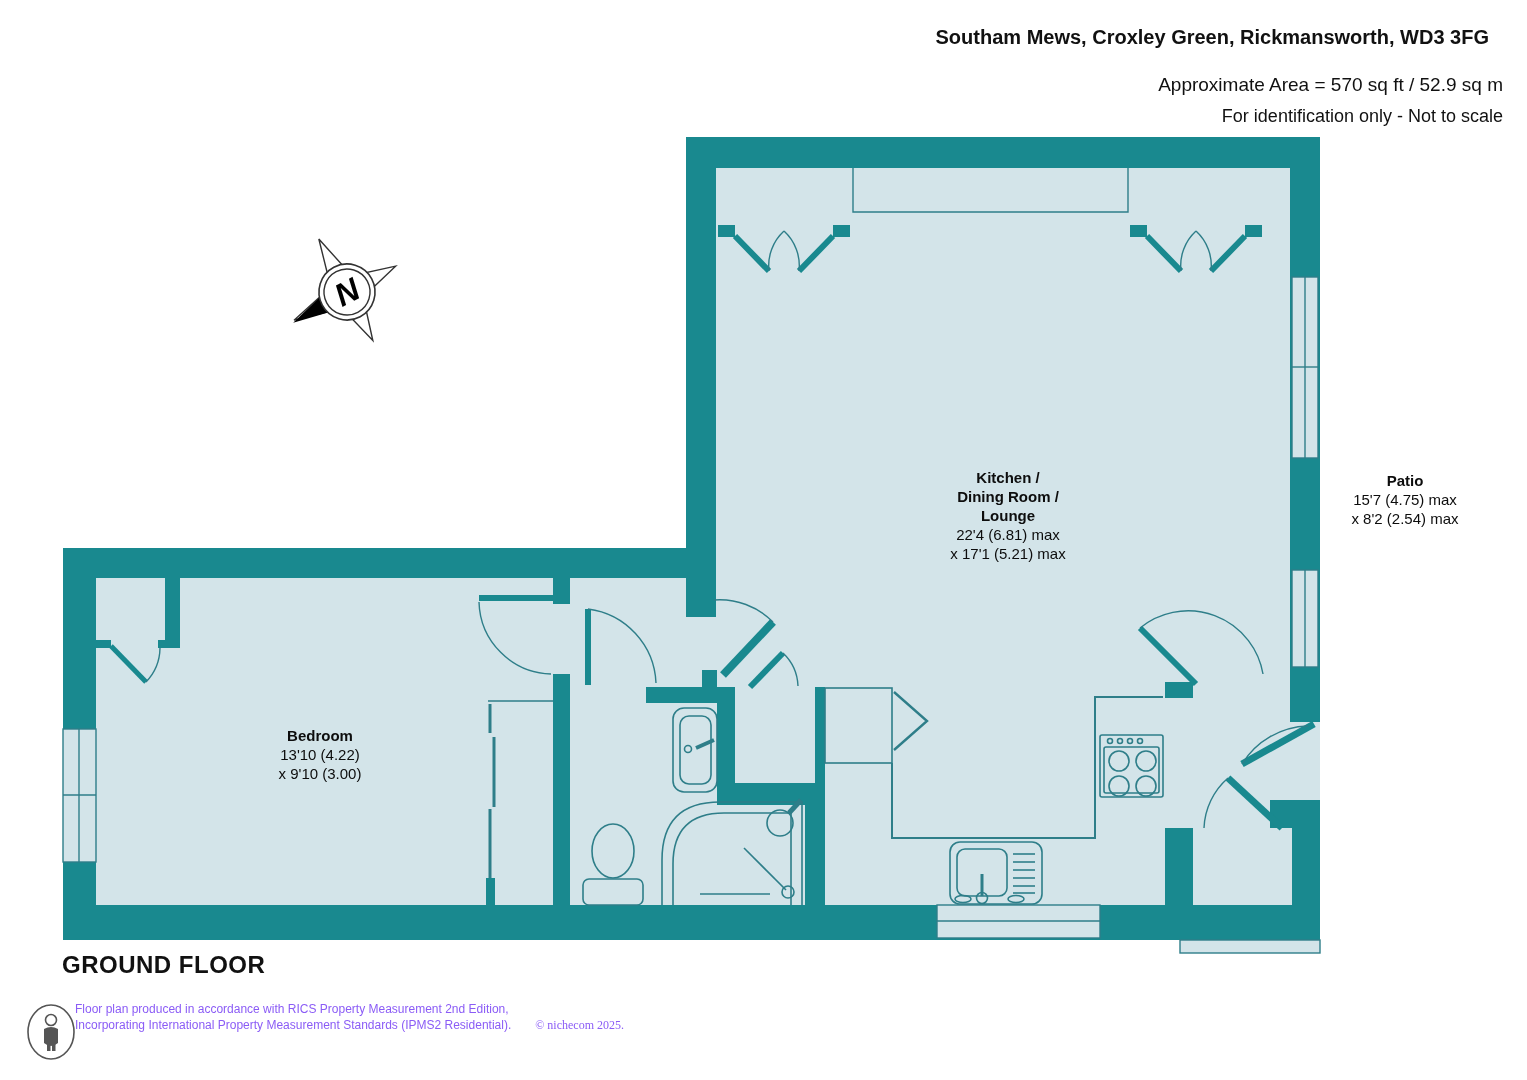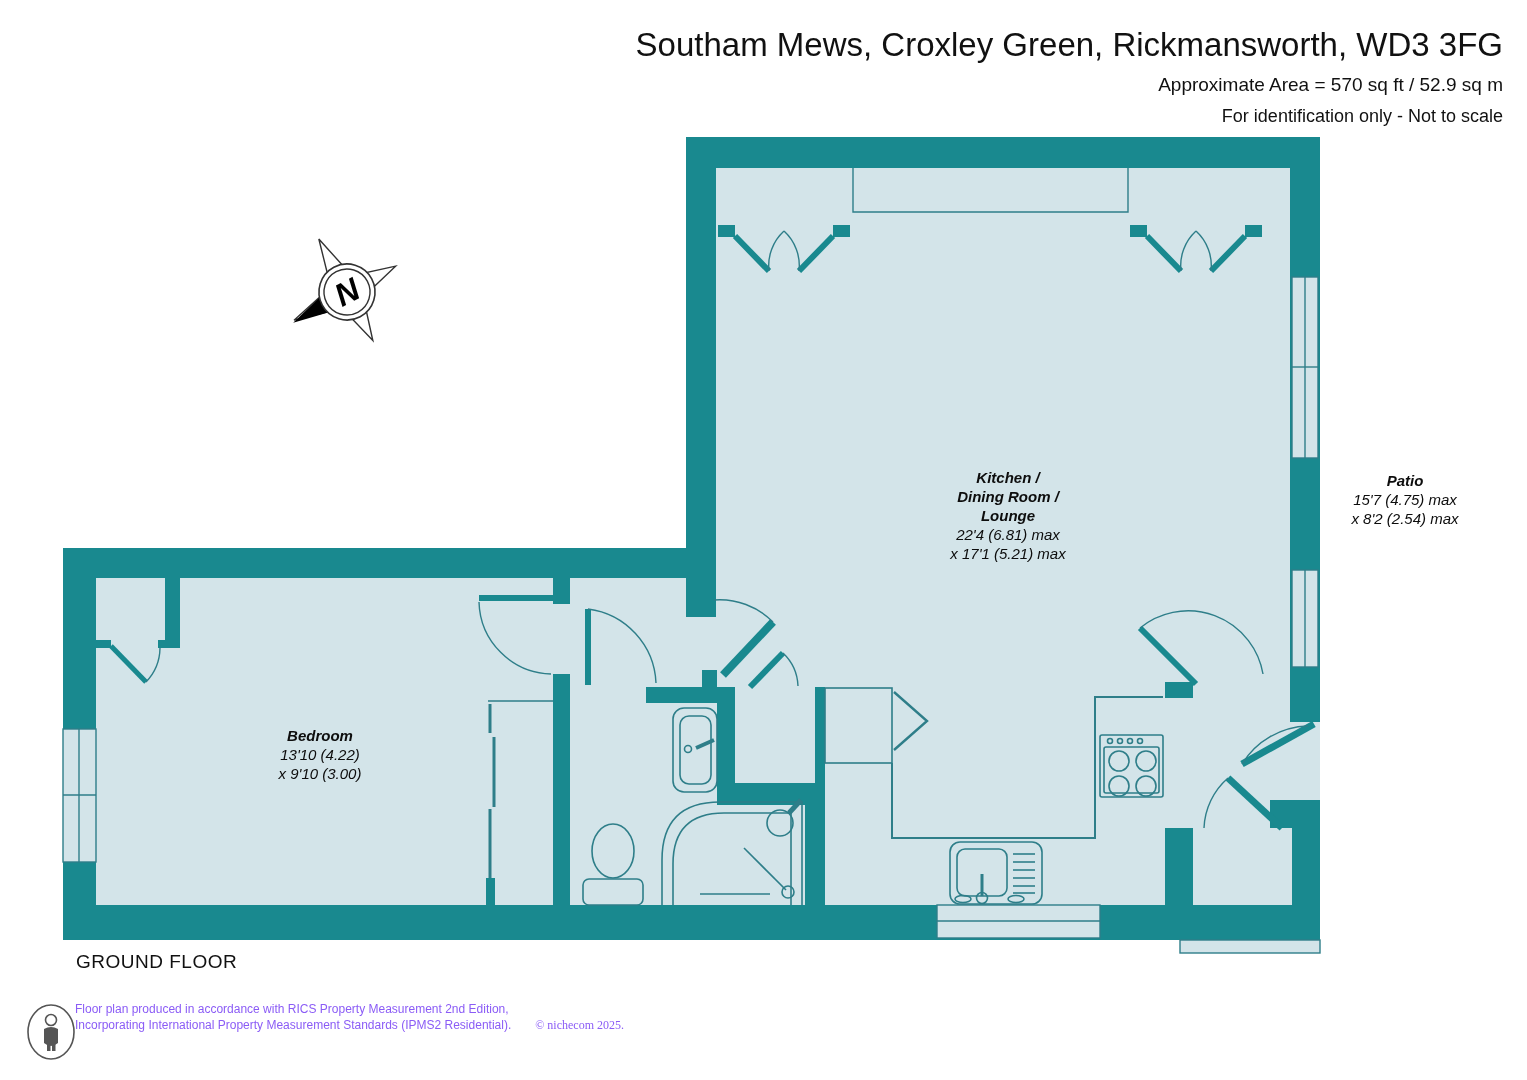--- a/index.html
+++ b/index.html
@@ -1,24 +1,24 @@
 <!DOCTYPE html>
 <html><head>
 <meta charset="utf-8">
 <style>
   html,body{margin:0;padding:0;background:#fff;}
   body{font-family:"Liberation Sans","DejaVu Sans",sans-serif;color:#111;}
   #stage{position:relative;width:1527px;height:1080px;background:#fff;overflow:hidden;}
   #plan-svg{position:absolute;left:0;top:0;}
-  .lbl{position:absolute;text-align:center;line-height:19px;font-size:15px;color:#0d0d0d;font-style:italic;}
+  .lbl{position:absolute;text-align:center;line-height:19px;font-size:15px;color:#0d0d0d;}
   .lbl .rm{font-weight:bold;}
-  .hdr-title{position:absolute;right:24px;top:26px;font-size:33px;font-weight:normal;white-space:nowrap;}
+  .hdr-title{position:absolute;right:38px;top:26px;font-size:20px;font-weight:bold;white-space:nowrap;}
   .hdr-area{position:absolute;right:24px;top:74px;font-size:19px;white-space:nowrap;}
   .hdr-note{position:absolute;right:24px;top:106px;font-size:18px;white-space:nowrap;}
-  .floor-lbl{position:absolute;left:76px;top:951px;font-size:19px;font-weight:normal;letter-spacing:.5px;}
+  .floor-lbl{position:absolute;left:62px;top:951px;font-size:24px;font-weight:bold;letter-spacing:.5px;}
   .footer{position:absolute;left:75px;top:1002px;font-size:12px;line-height:15.5px;color:#8b5cf6;}
   .footer .cp{margin-left:24px;font-family:Liberation Serif, serif;}
   .footer-icon{position:absolute;left:26px;top:1003px;}
 </style>
 </head>
 <body>
 
 <div id="stage">
 
   <svg id="plan-svg" width="1527" height="1080" viewBox="0 0 1527 1080">

